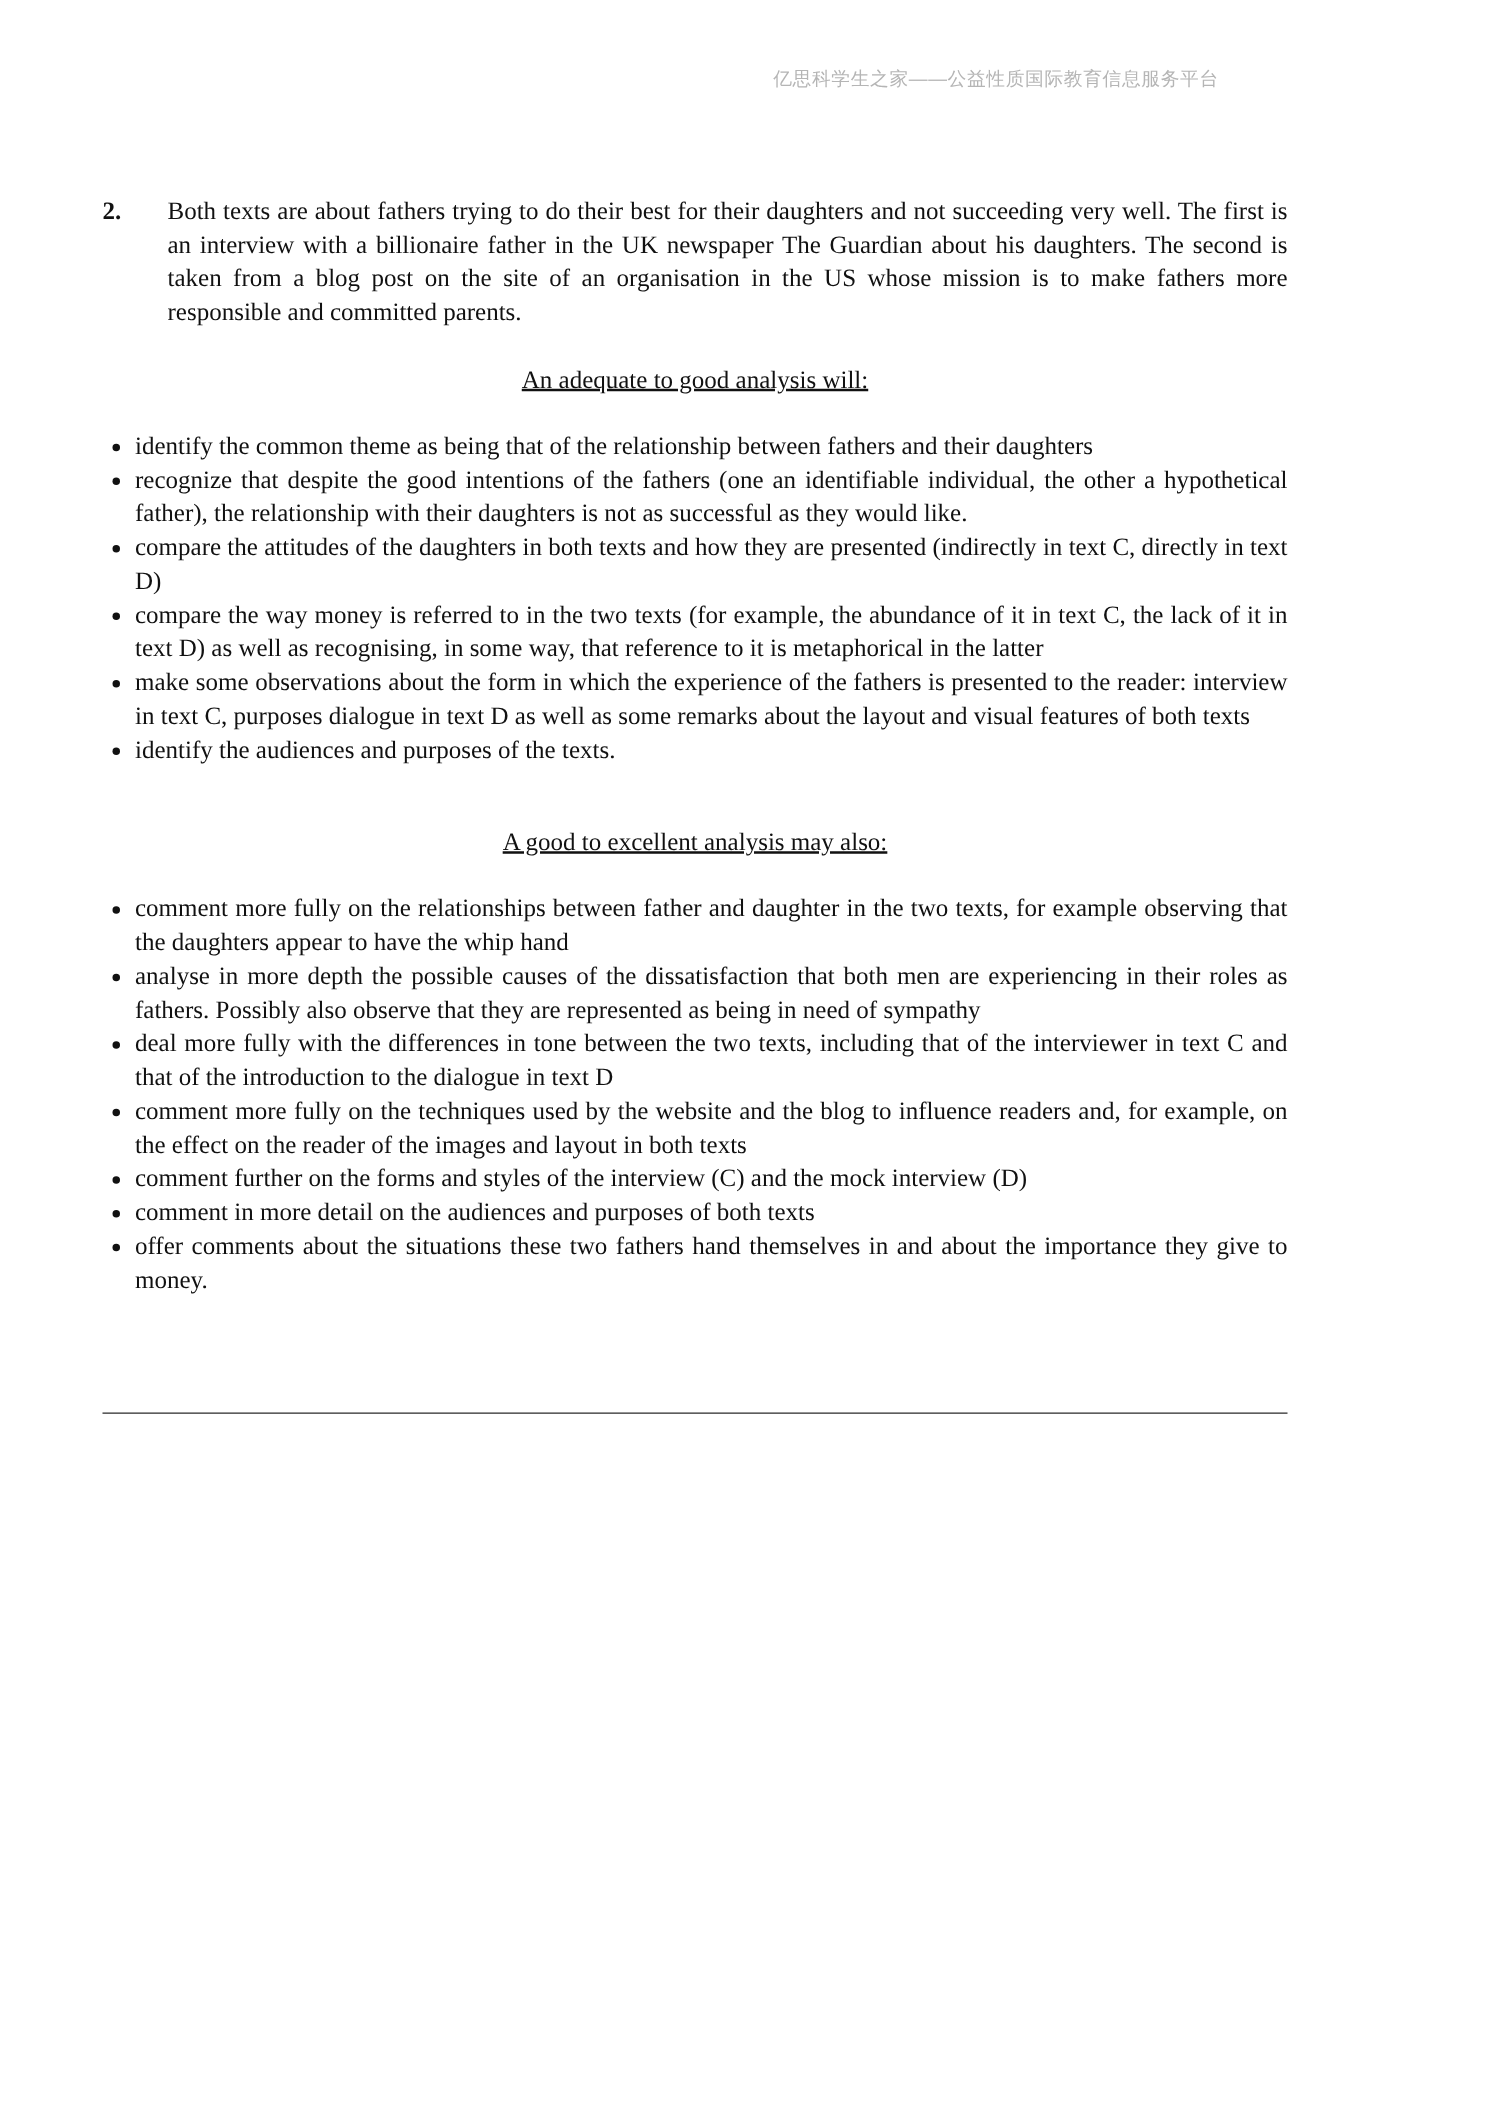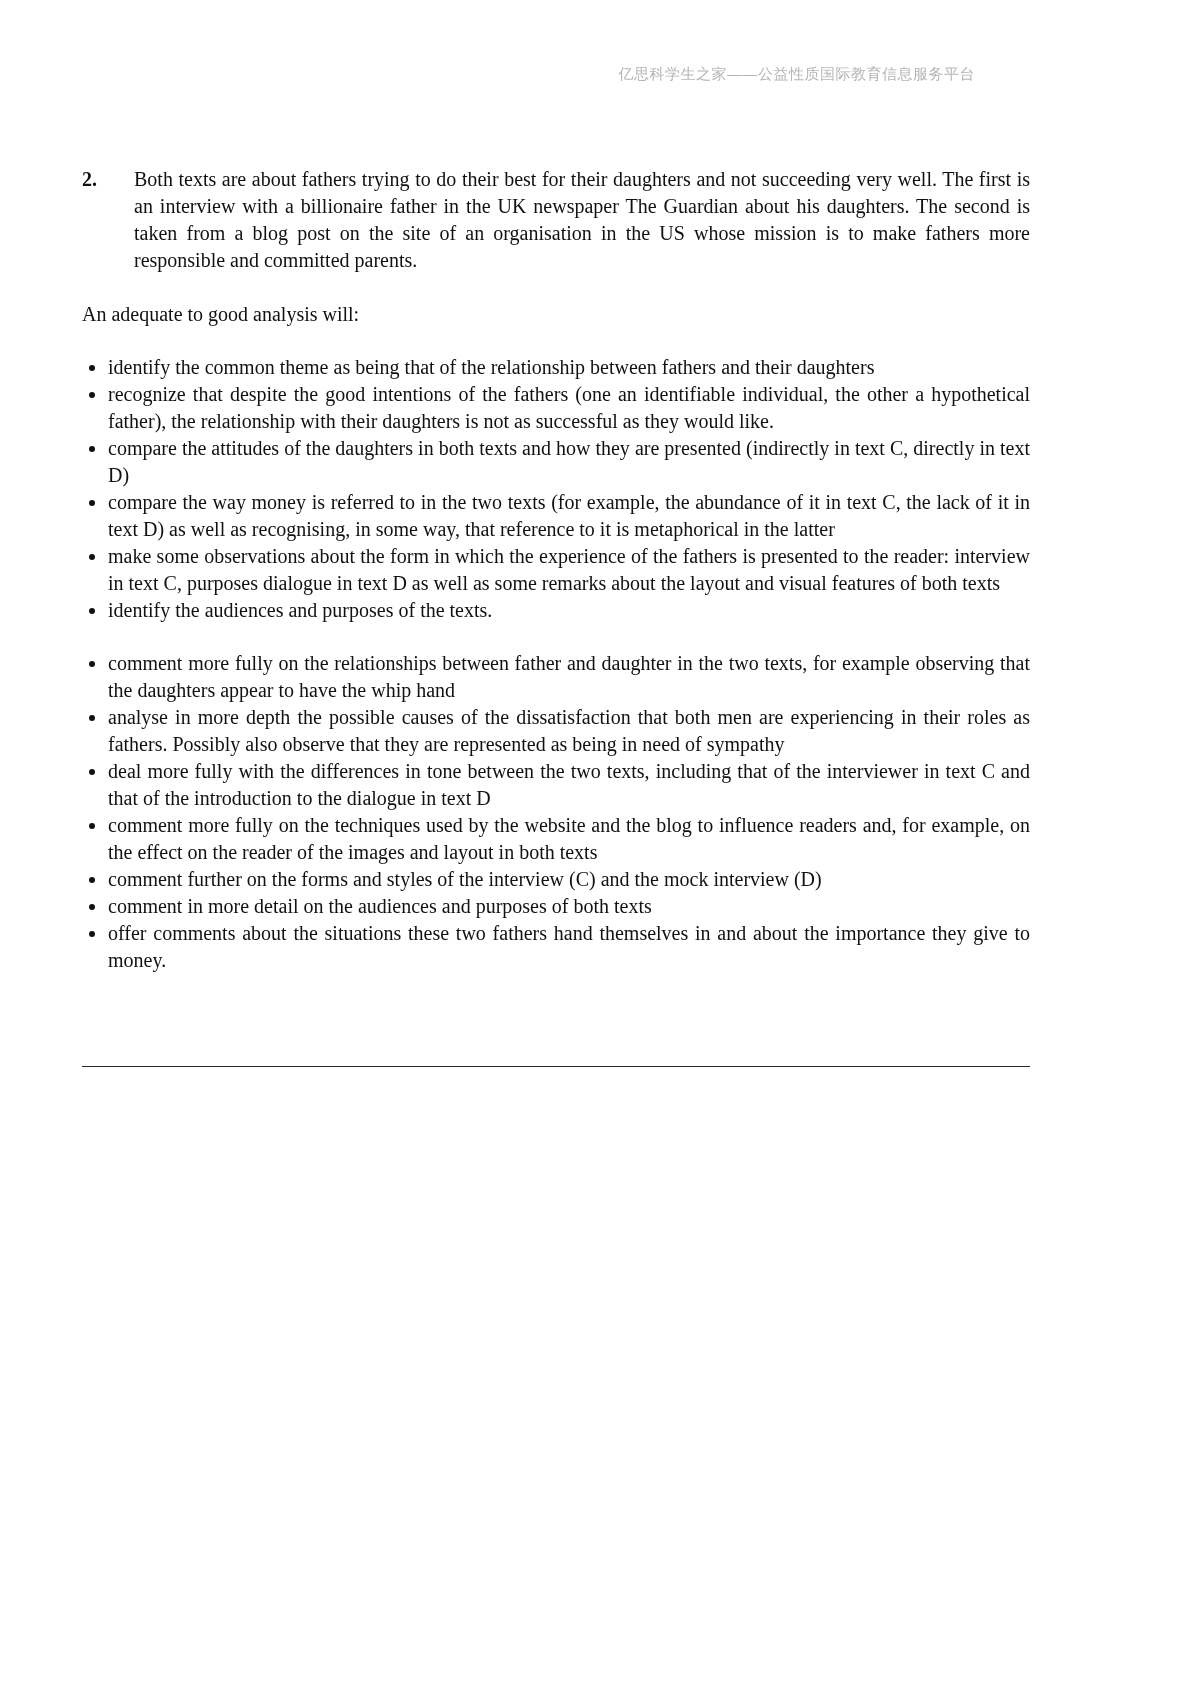--- a/index.html
+++ b/index.html
@@ -4,21 +4,21 @@
 <style>
   html, body {
     margin: 0;
     padding: 0;
     background: #ffffff;
   }
   .page {
     position: relative;
     width: 1191px;
     height: 1324px;
-    margin: 10px auto;
+    margin: 0 auto;
     background: #ffffff;
     font-family: "Liberation Serif", serif;
     color: #111111;
     font-size: 20px;
     line-height: 27px;
     box-sizing: border-box;
     overflow: hidden;
   }
   .header-watermark {
     position: absolute;
@@ -52,21 +52,22 @@
     font-weight: bold;
   }
   .question-intro {
     flex: 1;
     text-align: justify;
   }
   .question-intro .italic {
   }
   .section-heading {
     margin-top: 27px;
-    text-align: left;
+    text-align: center;
+    text-decoration: underline;
   }
   ul.criteria-list {
     margin: 26px 0 0 0;
     padding: 0 0 0 26px;
     list-style: disc outside;
   }
   ul.criteria-list li {
     margin: 0;
     padding: 0;
     text-align: justify;
@@ -99,20 +100,21 @@
 
     <ul class="criteria-list">
       <li>identify the common theme as being that of the relationship between fathers and their daughters</li>
       <li>recognize that despite the good intentions of the fathers (one an identifiable individual, the other a hypothetical father), the relationship with their daughters is not as successful as they would like.</li>
       <li>compare the attitudes of the daughters in both texts and how they are presented (indirectly in text C, directly in text D)</li>
       <li>compare the way money is referred to in the two texts (for example, the abundance of it in text C, the lack of it in text D) as well as recognising, in some way, that reference to it is metaphorical in the latter</li>
       <li>make some observations about the form in which the experience of the fathers is presented to the reader: interview in text C, purposes dialogue in text D as well as some remarks about the layout and visual features of both texts</li>
       <li>identify the audiences and purposes of the texts.</li>
     </ul>
 
+    <div class="section-heading second">A good to excellent analysis may also:</div>
 
     <ul class="criteria-list">
       <li>comment more fully on the relationships between father and daughter in the two texts, for example observing that the daughters appear to have the whip hand</li>
       <li>analyse in more depth the possible causes of the dissatisfaction that both men are experiencing in their roles as fathers.  Possibly also observe that they are represented as being in need of sympathy</li>
       <li>deal more fully with the differences in tone between the two texts, including that of the interviewer in text C and that of the introduction to the dialogue in text D</li>
       <li>comment more fully on the techniques used by the website and the blog to influence readers and, for example, on the effect on the reader of the images and layout in both texts</li>
       <li>comment further on the forms and styles of the interview (C) and the mock interview (D)</li>
       <li>comment in more detail on the audiences and purposes of both texts</li>
       <li>offer comments about the situations these two fathers hand themselves in and about the importance they give to money.</li>
     </ul>

